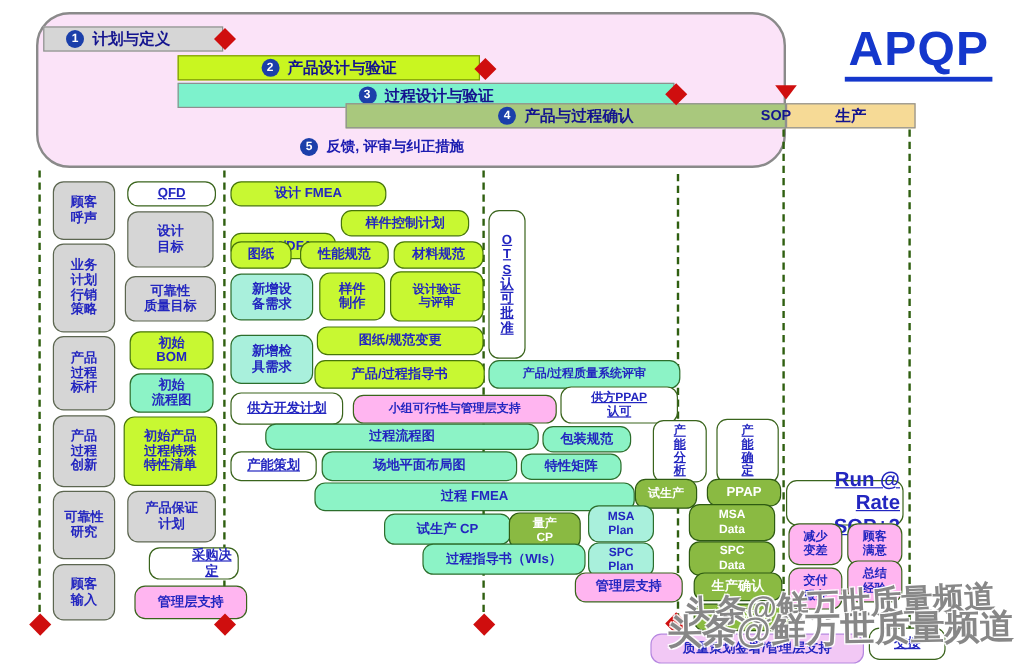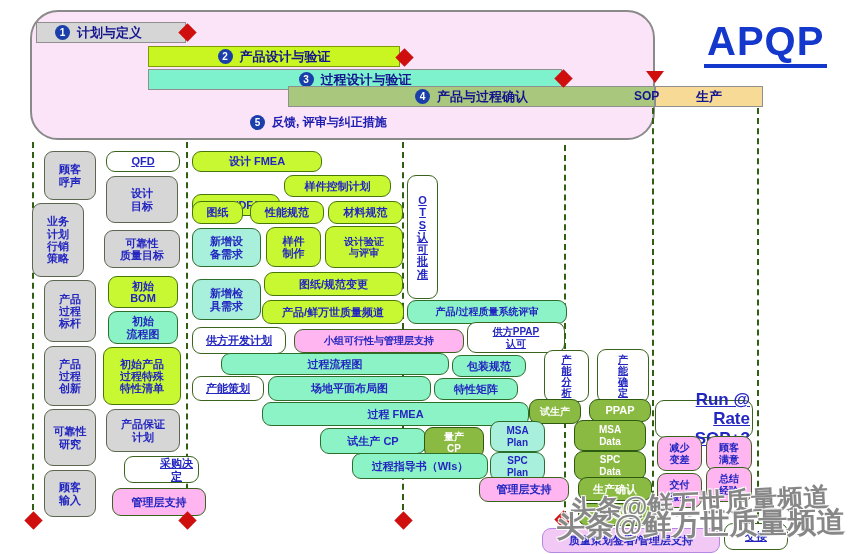--- a/index.html
+++ b/index.html
@@ -90,21 +90,21 @@
       <div class="dline" style="left: 32px; top: 142px; height: 378px;"></div>
       <div class="dline" style="left: 186px; top: 142px; height: 378px;"></div>
       <div class="dline" style="left: 402px; top: 142px; height: 378px;"></div>
       <div class="dline" style="left: 564px; top: 145px; height: 382px;"></div>
       <div class="dline" style="left: 652px; top: 108px; height: 419px;"></div>
       <div class="dline" style="left: 757px; top: 108px; height: 419px;"></div>
     </div>
   <div id="nodes-layer">
       <div class="node gray" style="left: 44px; top: 151px; width: 52px; height: 49px;">顾客
 呼声</div>
-      <div class="node gray" style="left: 32px; top: 203px; width: 52px; height: 74px;">业务
+      <div class="node gray" style="left: 44px; top: 203px; width: 52px; height: 74px;">业务
 计划
 行销
 策略</div>
       <div class="node gray" style="left: 44px; top: 280px; width: 52px; height: 62px;">产品
 过程
 标杆</div>
       <div class="node gray" style="left: 44px; top: 346px; width: 52px; height: 60px;">产品
 过程
 创新</div>
       <div class="node gray" style="left: 44px; top: 409px; width: 52px; height: 57px;">可靠性
@@ -135,21 +135,21 @@
       <div class="node yellow" style="left: 328px; top: 201px; width: 75px; height: 23px;">材料规范</div>
       <div class="node cyan" style="left: 192px; top: 228px; width: 69px; height: 39px;">新增设
 备需求</div>
       <div class="node yellow" style="left: 266px; top: 227px; width: 55px; height: 40px;">样件
 制作</div>
       <div class="node yellow" style="left: 325px; top: 226px; width: 78px; height: 42px; font-size: 10px;">设计验证
 与评审</div>
       <div class="node yellow" style="left: 264px; top: 272px; width: 139px; height: 24px;">图纸/规范变更</div>
       <div class="node cyan" style="left: 192px; top: 279px; width: 69px; height: 41px;">新增检
 具需求</div>
-      <div class="node yellow" style="left: 262px; top: 300px; width: 142px; height: 24px;">产品/鲜万世质量频道</div>
+      <div class="node yellow" style="left: 262px; top: 300px; width: 142px; height: 24px;">产品/过程指导书</div>
       <div class="node white" style="left: 407px; top: 175px; width: 31px; height: 124px;">O
 T
 S
 认
 可
 批
 准</div>
       <div class="node mint" style="left: 407px; top: 300px; width: 160px; height: 24px; font-size: 10px;">产品/过程质量系统评审</div>
       <div class="node white" style="left: 192px; top: 327px; width: 94px; height: 27px;">供方开发计划</div>
       <div class="node pink" style="left: 294px; top: 329px; width: 170px; height: 24px; font-size: 10px;">小组可行性与管理层支持</div>

